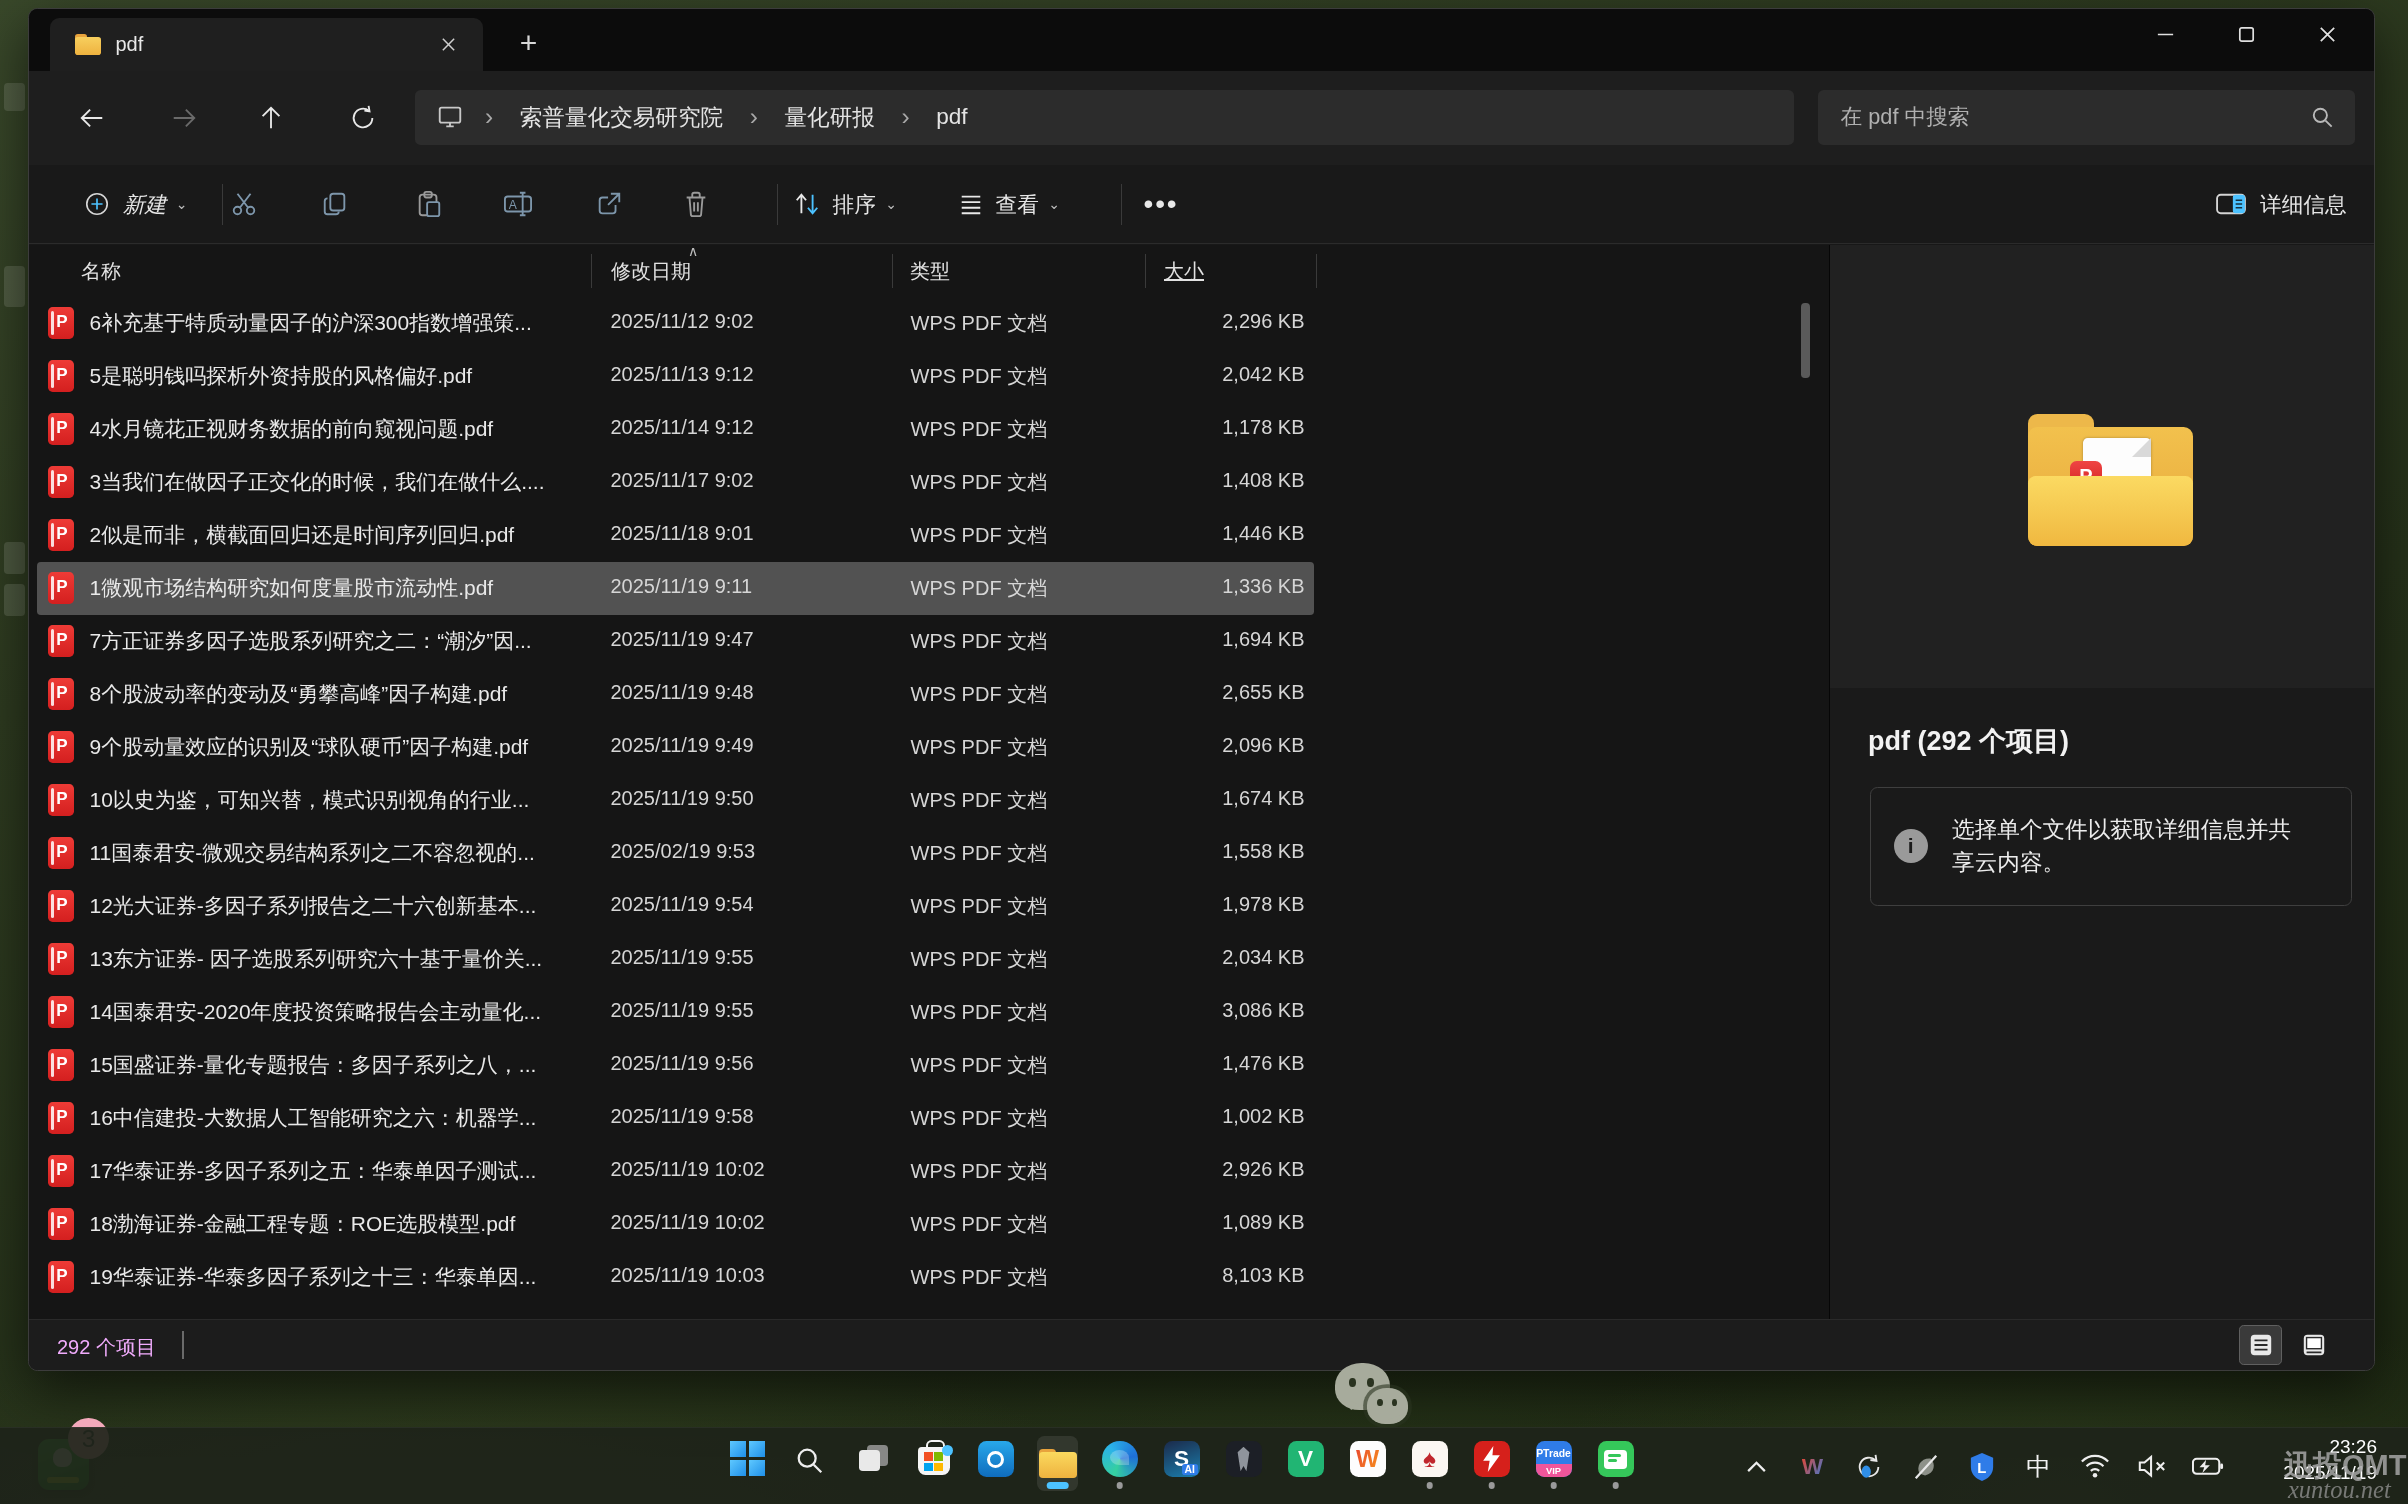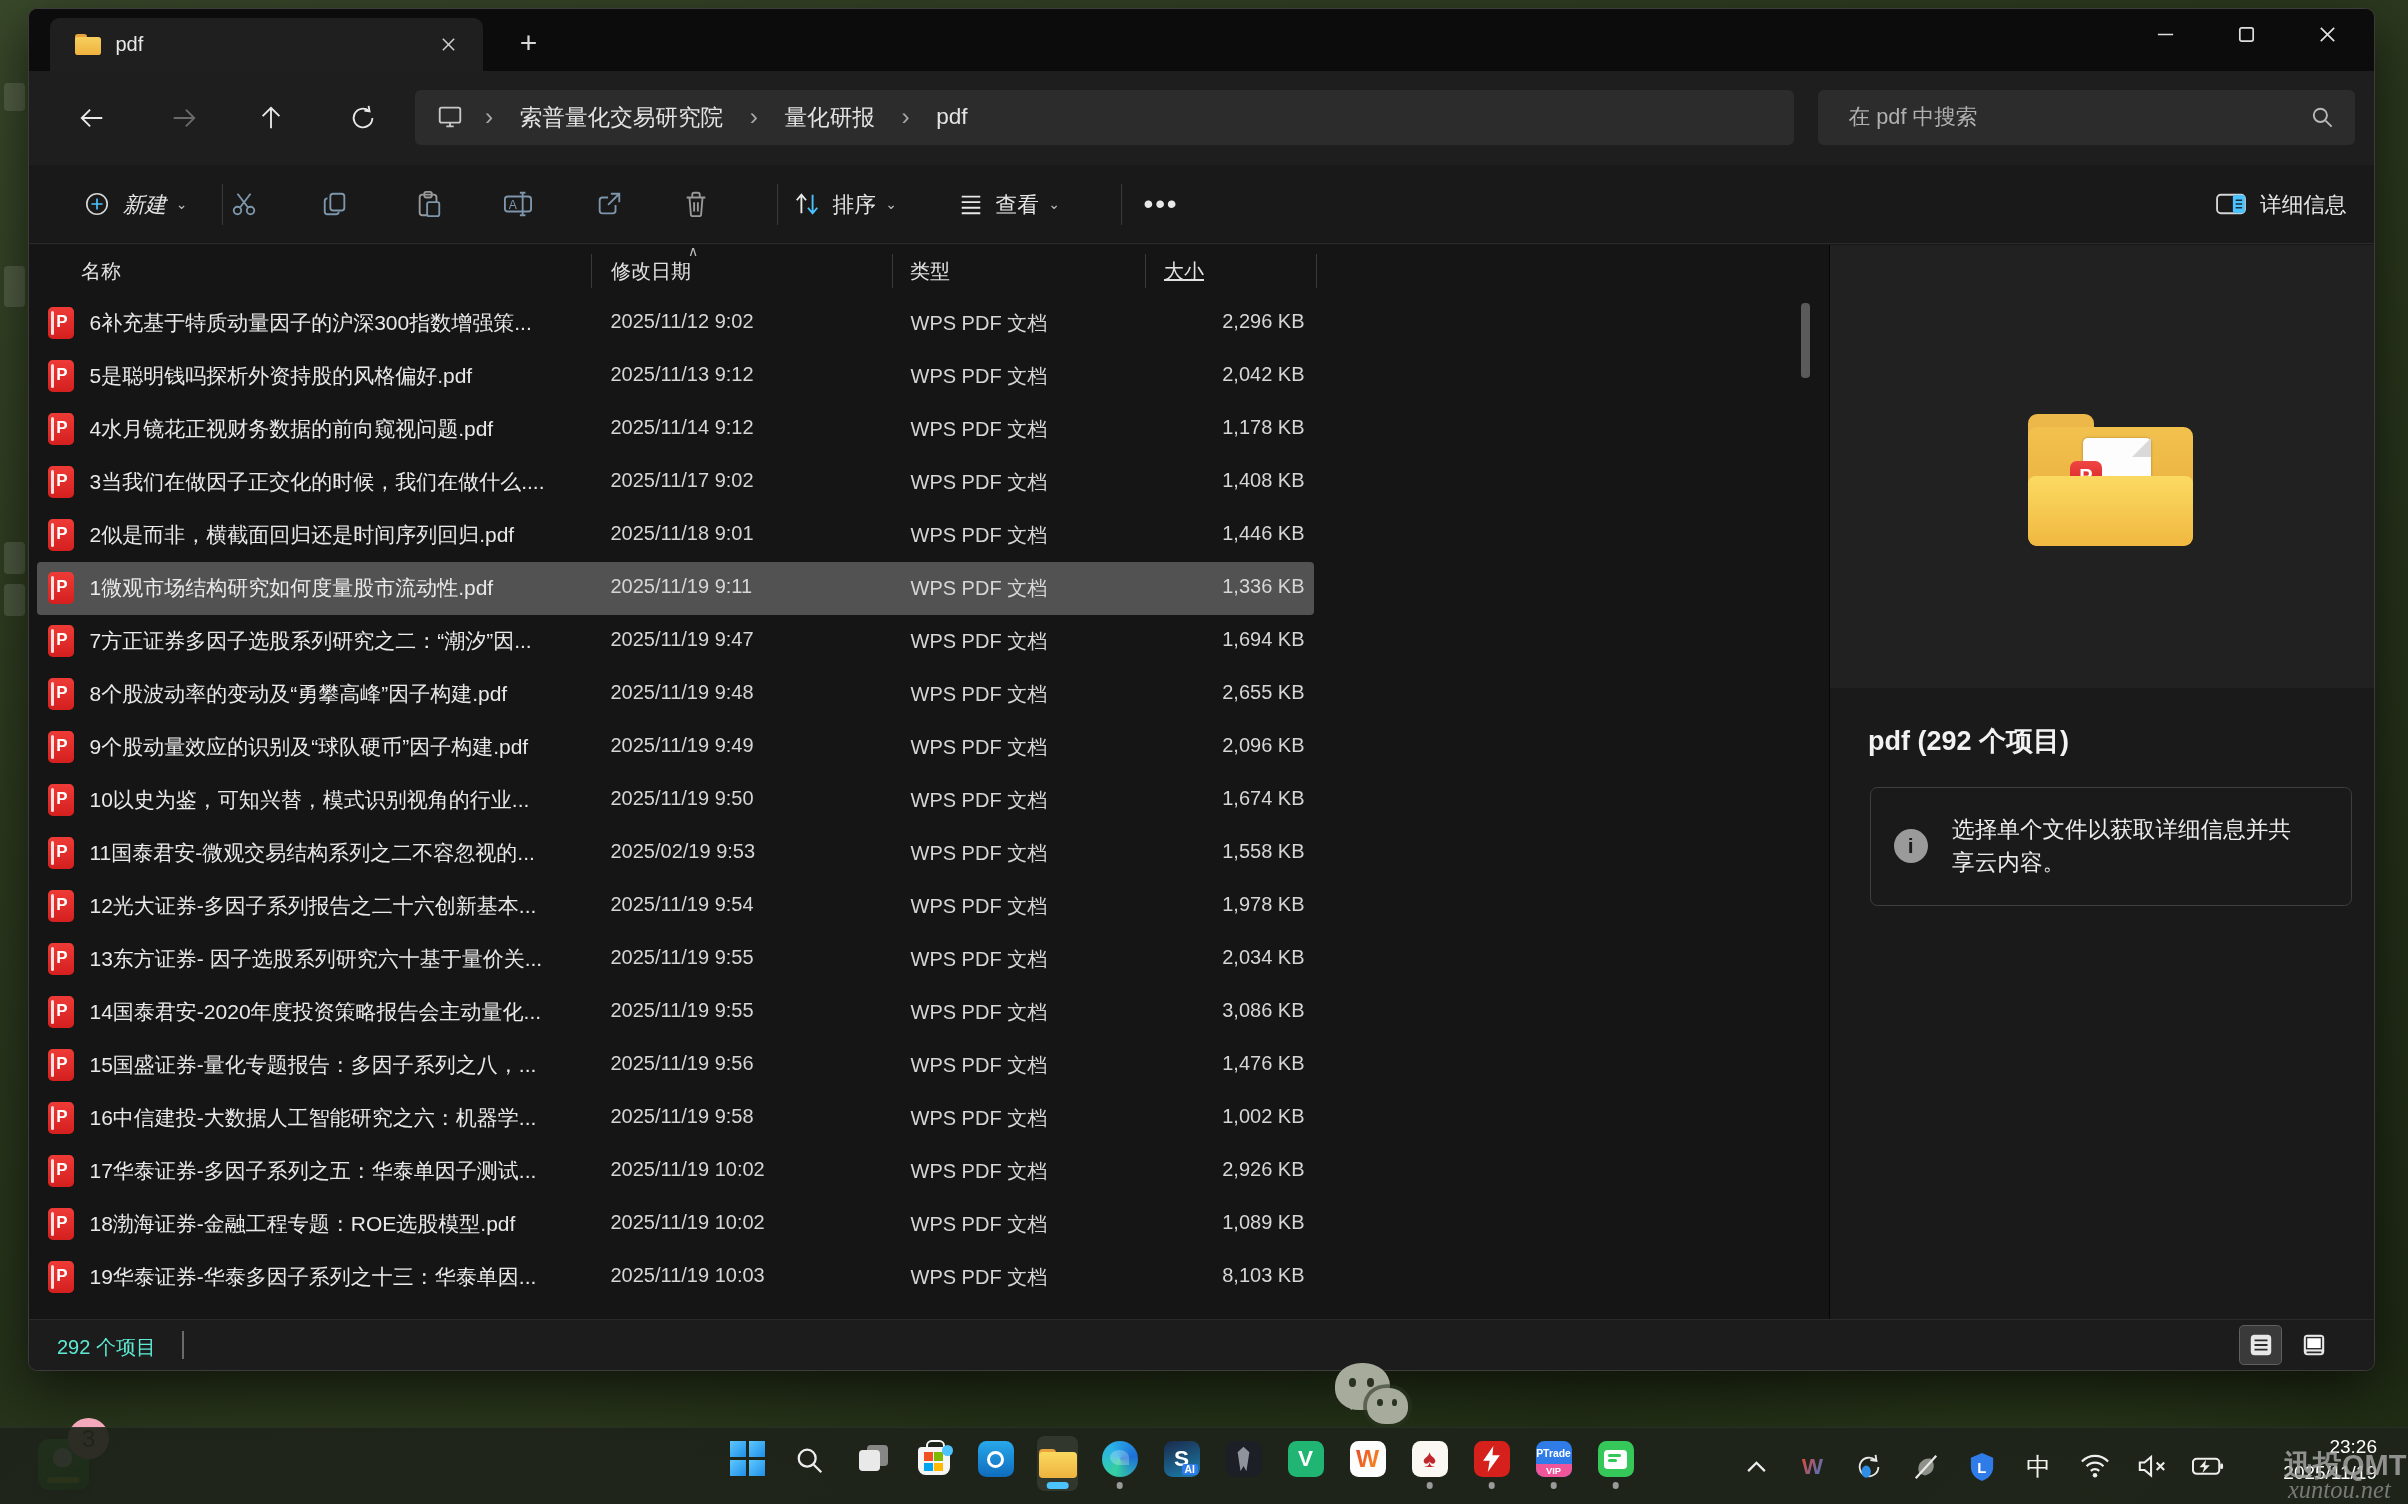--- a/index.html
+++ b/index.html
@@ -23,21 +23,21 @@
   .newtab{position:absolute;left:478px;top:13px;width:43px;height:43px;color:#d8d8d8;font-size:30px;
     display:flex;align-items:center;justify-content:center;border-radius:5.6px;font-weight:300;}
   .wincontrols{position:absolute;right:5.6px;top:1.9px;display:flex;}
   .wincontrols div{width:81px;height:49px;display:flex;align-items:center;justify-content:center;}
   .navbar{position:relative;height:94px;background:#1e1e1e;display:flex;align-items:center;}
   .navbtn{position:absolute;top:24.5px;width:45px;height:45px;display:flex;align-items:center;justify-content:center;border-radius:5.6px;}
   .addr{position:absolute;left:386px;top:19px;width:1379px;height:55px;background:#2c2c2c;border-radius:5.6px;
     display:flex;align-items:center;color:#e4e4e4;font-size:22.6px;}
   .crumb-sep{color:#a8a8a8;font-size:24.5px;margin:0 21px;}
   .crumb{padding:3.8px 5.6px;border-radius:3.8px;}
-  .searchbox{position:absolute;left:1789px;top:19px;width:537px;height:55px;background:#2c2c2c;border-radius:5.6px;display:flex;align-items:center;padding-left:8px;}
+  .searchbox{position:absolute;left:1789px;top:19px;width:537px;height:55px;background:#2c2c2c;border-radius:5.6px;display:flex;align-items:center;}
   .searchbox input{flex:1;background:transparent;border:none;outline:none;color:#bdbdbd;font-size:21.7px;padding-left:22.6px;}
   .searchbox input::placeholder{color:#b0b0b0;}
   .cmdbar{position:relative;height:79px;background:#191919;border-bottom:0.9px solid #2b2b2b;}
   .cmditem{position:absolute;top:13px;height:53px;display:flex;align-items:center;justify-content:center;border-radius:5.6px;color:#e6e6e6;font-size:21.7px;}
   .cmdsep{position:absolute;top:19px;width:0.9px;height:41px;background:#3a3a3a;}
   .chev{font-size:14px;color:#bdbdbd;margin-left:9.4px;}
   
   .content{position:absolute;left:0;top:236px;width:2347px;height:1074px;background:#151515;}
   .divider{position:absolute;left:1800px;top:0;width:0.9px;height:1074px;background:#060606;}
   .cols{position:absolute;left:0;top:0;width:1800px;height:52px;color:#e2e2e2;font-size:20px;}
@@ -64,21 +64,21 @@
   .bf-page{position:absolute;left:55px;top:24.5px;width:68px;height:79px;background:#fdfdfd;border-radius:4.7px;box-shadow:0 0.9px 2.8px rgba(0,0,0,.3);}
   .bf-page:after{content:"";position:absolute;right:0;top:0;border-style:solid;border-width:0 0 19px 19px;border-color:transparent transparent #d9d9d9 transparent;}
   .bf-badge{position:absolute;left:-13px;top:22.6px;width:32px;height:32px;background:linear-gradient(180deg,#ef4543,#cf1e1e);border-radius:6.6px;color:#fff;font-size:20px;font-weight:bold;display:flex;align-items:center;justify-content:center;}
   .bf-front{position:absolute;left:0;bottom:0;width:165px;height:70px;background:linear-gradient(180deg,#fbda62,#f0b840);border-radius:7.5px 7.5px 9.4px 9.4px;}
   .dtitle{position:absolute;left:38px;top:478px;color:#f2f2f2;font-size:27px;font-weight:bold;}
   .dinfo{position:absolute;left:40px;top:542px;width:482px;height:119px;border:0.9px solid #3f3f3f;border-radius:7.5px;display:flex;align-items:center;}
   .iicon{width:34px;height:34px;border-radius:50%;background:#9a9a9a;color:#1a1a1a;font-size:21px;font-weight:bold;display:flex;align-items:center;justify-content:center;margin:0 24.5px 0 22.6px;flex:none;font-style:normal;}
   .dinfo span{color:#ececec;font-size:22.6px;line-height:33px;width:358px;}
   
   .statusbar{position:absolute;left:0;top:1311px;width:2347px;height:53px;background:#1c1c1c;border-top:0.9px solid #2a2a2a;}
-  .statusbar .count{position:absolute;left:28px;top:14px;color:#5eead4;font-size:20px;}
+  .statusbar .count{position:absolute;left:28px;top:14px;color:#f0abfc;font-size:20px;}
   .statusbar .vline{position:absolute;left:153px;top:11.3px;width:1.9px;height:28px;background:#6a6a6a;}
   .viewtoggle{position:absolute;top:5.6px;width:43px;height:40px;border-radius:4.7px;display:flex;align-items:center;justify-content:center;}
   .viewtoggle.active{background:#3a3a3a;border:0.9px solid #606060;}
   
   .taskbar{position:absolute;left:0;top:1427px;width:2409px;height:78px;background:rgba(30,36,26,.93);border-top:0.9px solid rgba(255,255,255,.05);}
   .tb-center{position:absolute;left:727px;top:7.5px;display:flex;gap:21px;}
   .tbi{position:relative;width:41px;height:55px;display:flex;align-items:flex-start;justify-content:center;padding-top:5.6px;border-radius:7.5px;}
   .tbi .dot{position:absolute;bottom:1.9px;left:50%;transform:translateX(-50%);width:6.6px;height:6.6px;border-radius:3.8px;background:#9a9a9a;}
   .tbi.active{background:rgba(255,255,255,.09);}
   .tbi.active .dot{width:22.6px;height:6.6px;background:#4cc2ff;}

